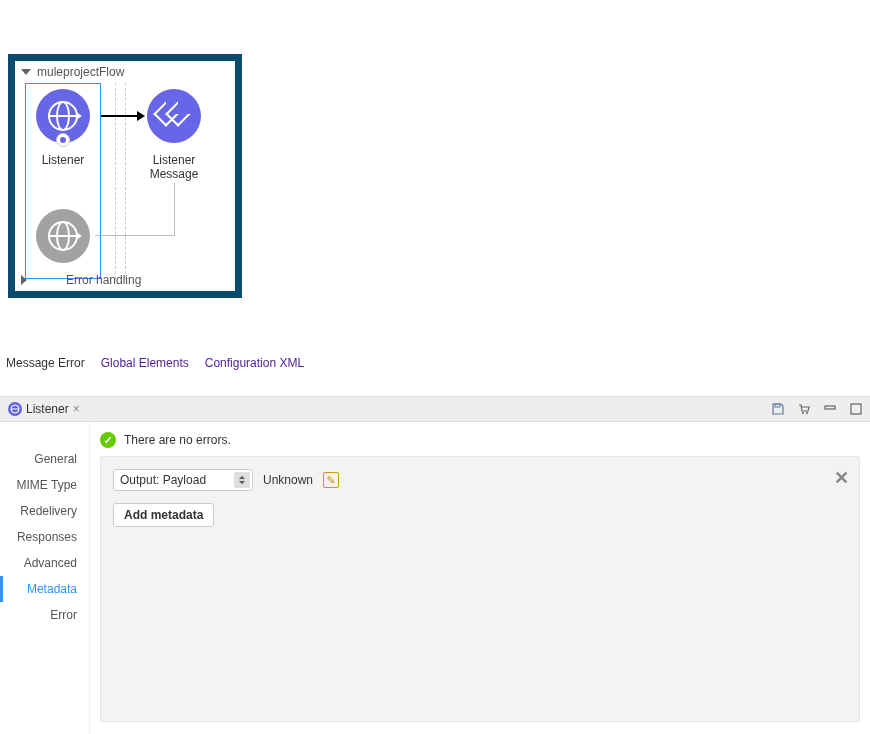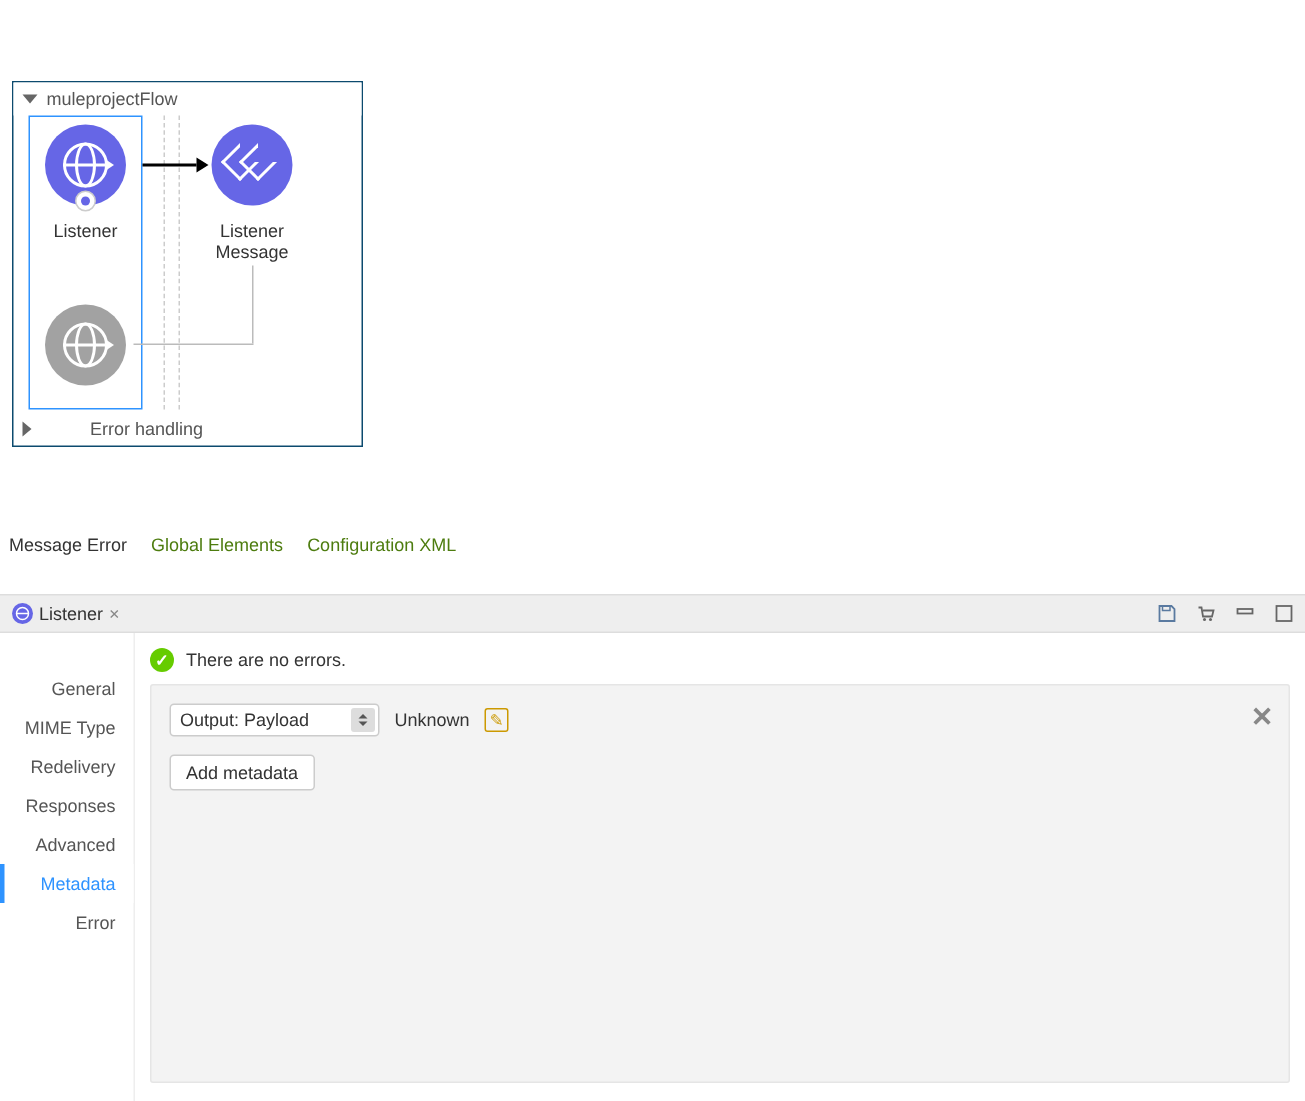--- a/index.html
+++ b/index.html
@@ -16,21 +16,21 @@
   .canvas {
     position: absolute;
     left: 0; top: 0;
     width: 870px; height: 378px;
     background: #fff;
   }
   .flow-box {
     position: absolute;
     left: 8px; top: 54px;
     width: 234px; height: 244px;
-    border: 1px solid #0c4a6e;
+    border: 7px solid #0c4a6e;
     background: #fff;
   }
   .flow-header {
     position: absolute;
     left: 0; top: 0; right: 0;
     height: 22px;
     display: flex;
     align-items: center;
     padding: 0 6px;
     font-size: 12px;
@@ -183,21 +183,21 @@
   }
   .diamond.d1 { left: -2px; }
   .diamond.d2 { left: 10px; }
   
   .canvas-tabs {
     position: absolute;
     left: 6px; top: 356px;
     display: flex; gap: 16px;
     font-size: 12px;
   }
-  .canvas-tab { color: #4d7c0f; cursor: pointer; }
+  .canvas-tab { color: #4c1d95; cursor: pointer; }
   .canvas-tab.active { color: #333; }
   
   .panel-bar {
     position: absolute;
     left: 0; top: 396px;
     width: 870px; height: 26px;
     background: #eee;
     border-top: 1px solid #ddd;
     border-bottom: 1px solid #ddd;
     display: flex; align-items: center;
@@ -297,21 +297,21 @@
     border-left:3px solid transparent;border-right:3px solid transparent;border-top:3px solid #555;
   }
   .unknown { font-size:12px; color:#333; }
   .edit-icon {
     width:16px;height:16px;border:1px solid #c90;display:flex;align-items:center;justify-content:center;
     font-size:11px;color:#c90;cursor:pointer;border-radius:2px;
   }
   .btn {
     display:inline-block;
     background:#fff; border:1px solid #ccc; border-radius:3px;
-    padding:4px 10px; font-size:12px; cursor:pointer;
+    padding:4px 10px; font-size:12px; cursor:pointer;font-weight:bold;
   }
   .close-x {
     position:absolute; right:10px; top:10px;
     color:#888; font-size:18px; font-weight:bold; cursor:pointer;
   }
 </style>
 </head>
 <body>
 
 <div class="canvas">

